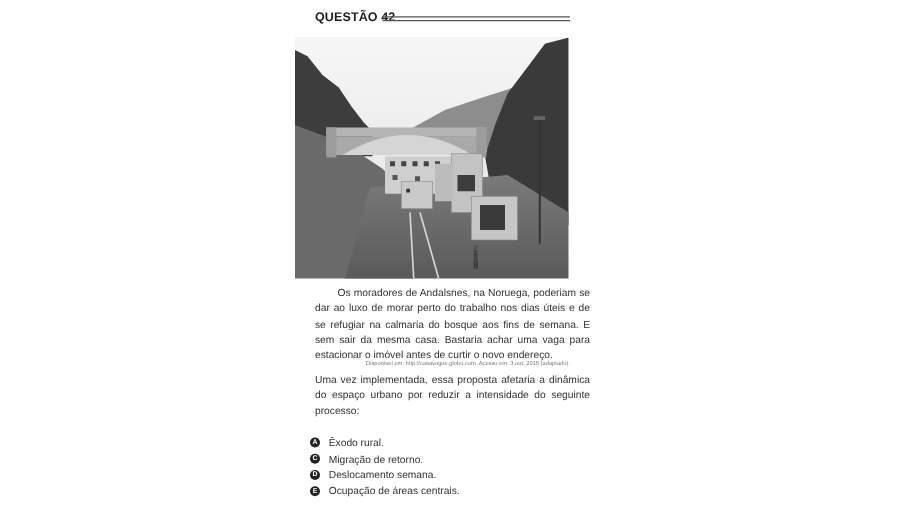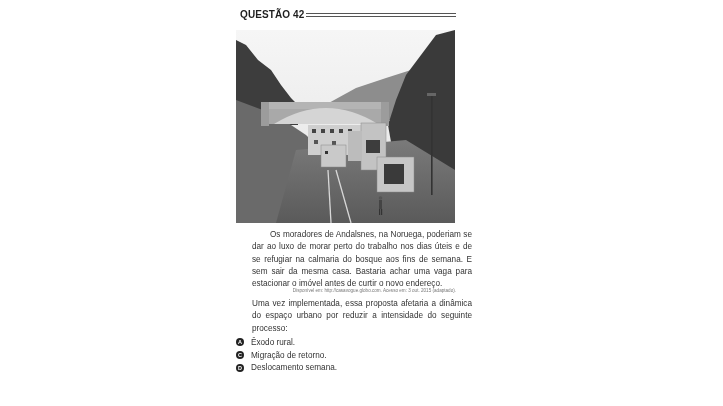--- a/index.html
+++ b/index.html
@@ -17,21 +17,21 @@
     }
     .header {
       position: absolute;
       left: 236px;
       top: 8px;
       width: 220px;
       height: 14px;
     }
     .qtitle {
       position: absolute;
-      left: 4px;
+      left: 16px;
       top: 0;
       font-weight: bold;
       font-size: 10px;
       letter-spacing: 0.1px;
       color: #1e1e1e;
       line-height: 14px;
     }
     .dline {
       position: absolute;
       left: 70px;
@@ -72,21 +72,21 @@
       font-size: 4.6px;
       color: #777;
       line-height: 8px;
     }
     .para.question { top: 298px; }
     .options {
       position: absolute;
       left: 236px;
       top: 336px;
       width: 220px;
-      margin: 0;
+      margin: 12px;
       padding: 0;
       list-style: none;
     }
     .option {
       display: flex;
       align-items: center;
       height: 12.8px;
       font-size: 8.2px;
       color: #333;
     }
@@ -188,13 +188,17 @@
     <span>Êxodo rural.</span>
   </li>
   <li class="option">
     <span class="marker">C</span>
     <span>Migração de retorno.</span>
   </li>
   <li class="option">
     <span class="marker">D</span>
     <span>Deslocamento semana.</span>
   </li>
+  <li class="option">
+    <span class="marker">E</span>
+    <span>Ocupação de áreas centrais.</span>
+  </li>
 </ul>
 
 </body></html>

